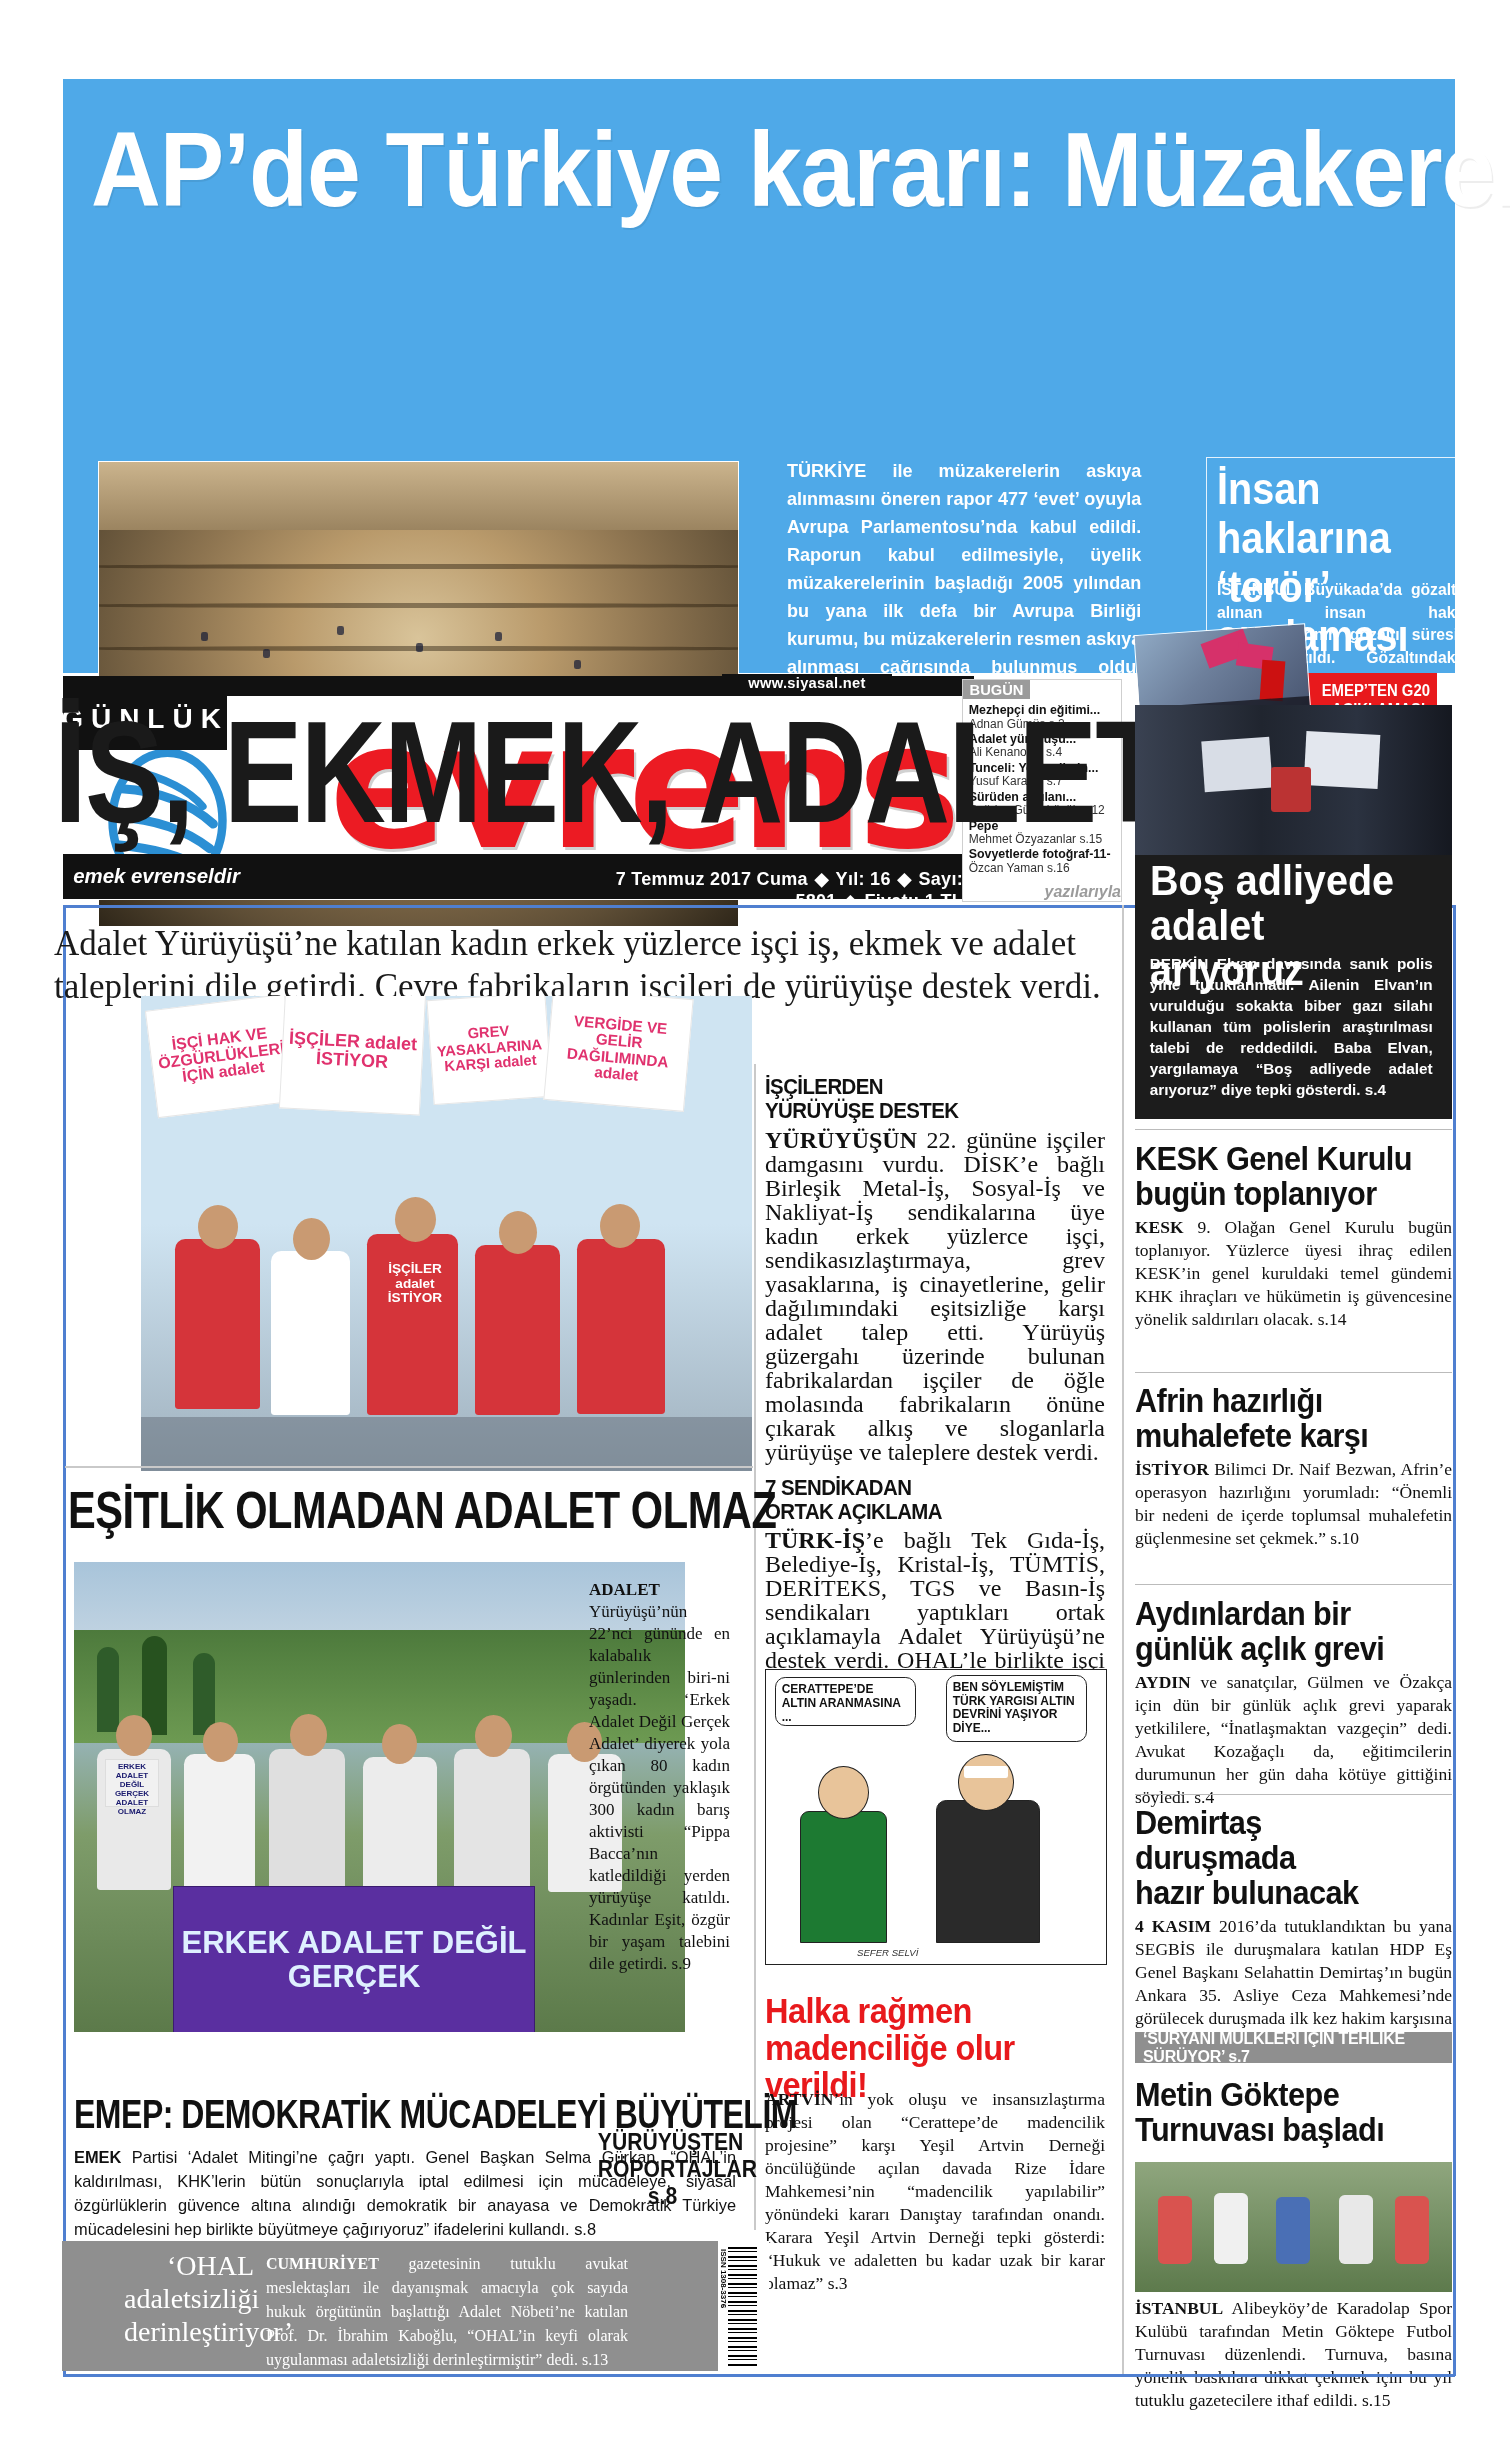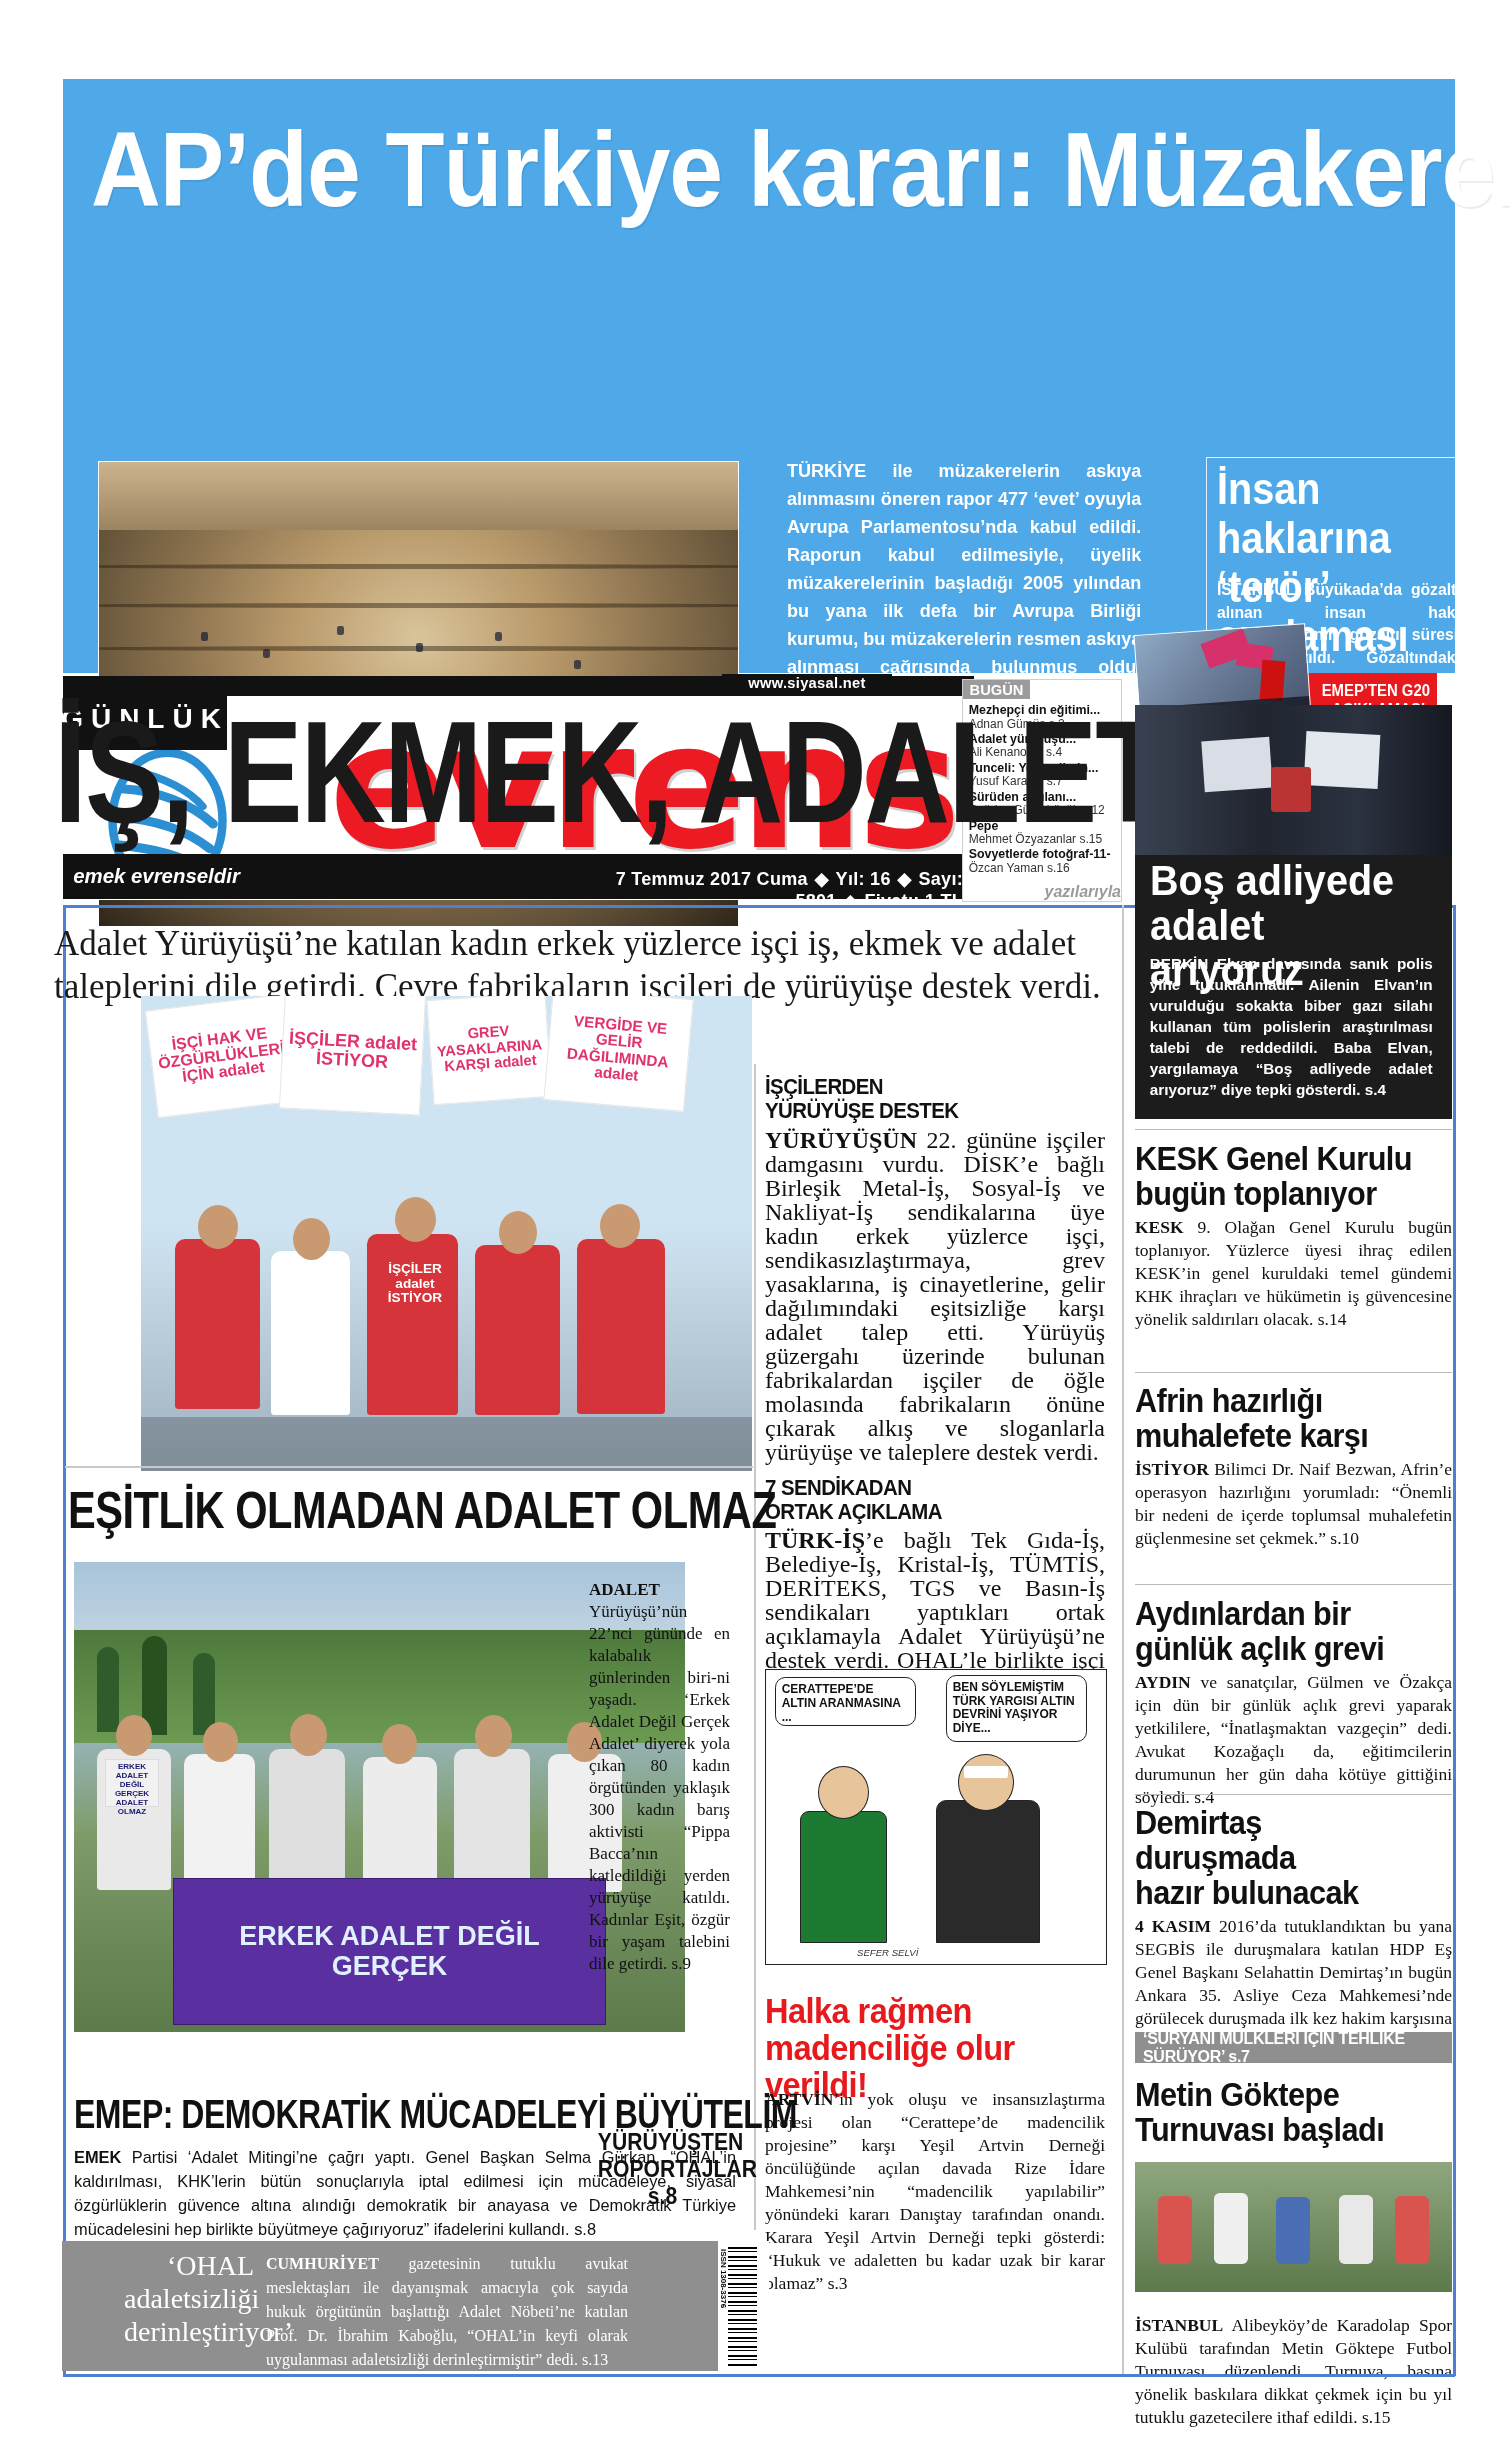--- a/index.html
+++ b/index.html
@@ -454,21 +454,21 @@
     <div class="marcher" style="left:110px;top:192px;width:71px;height:136px;background:#f2f2f2"></div>
     <div class="head" style="left:129px;top:160px;width:35px;height:40px"></div>
     <div class="marcher" style="left:195px;top:187px;width:76px;height:144px;background:#dfdfdf"></div>
     <div class="head" style="left:216px;top:152px;width:37px;height:42px"></div>
     <div class="marcher" style="left:289px;top:195px;width:74px;height:136px;background:#ececec"></div>
     <div class="head" style="left:308px;top:162px;width:35px;height:40px"></div>
     <div class="marcher" style="left:380px;top:187px;width:76px;height:143px;background:#e4e4e4"></div>
     <div class="head" style="left:401px;top:153px;width:37px;height:42px"></div>
     <div class="marcher" style="left:474px;top:192px;width:74px;height:138px;background:#efefef"></div>
     <div class="head" style="left:493px;top:160px;width:35px;height:40px"></div>
-    <div class="banner-purple" style="left:99px;top:316px;width:433px;height:147px;font-size:27px">ERKEK ADALET DEĞİL GERÇEK</div>
+    <div class="banner-purple" style="left:99px;top:324px;width:362px;height:147px;font-size:31px">ERKEK ADALET DEĞİL GERÇEK</div>
     <div style="position:absolute;left:31px;top:197px;width:54px;height:48px;background:#f1f1f1;border:1.1px solid #ddd;
                 color:#1a1a6e;font-weight:bold;font-size:8px;line-height:9px;text-align:center;padding-top:2.3px;box-sizing:border-box">ERKEK ADALET DEĞİL GERÇEK ADALET OLMAZ</div>
   </div>
 
   <div class="adalet-col">
     <b>ADALET</b><span> Yürüyüşü’nün 22’nci gününde en kalabalık günlerinden biri-ni yaşadı. ‘Erkek Adalet Değil Gerçek Adalet’ diyerek yola çıkan 80 kadın örgütünden yaklaşık 300 kadın barış aktivisti “Pippa Bacca’nın katledildiği yerden yürüyüşe katıldı. Kadınlar Eşit, özgür bir yaşam talebini dile getirdi. s.9</span>
   </div>
 
   <div class="emep-head">EMEP: DEMOKRATİK MÜCADELEYİ BÜYÜTELİM</div>
   <div class="emep-body">
@@ -574,21 +574,21 @@
   <div class="rc-smallphoto" style="top:2162px">
     <div style="position:absolute;left:0;top:0;width:100%;height:100%;background:linear-gradient(#8fa67e,#5d7a4c)"></div>
     <div style="position:absolute;left:22.6px;top:34px;width:34px;height:68px;background:#d9534f;border-radius:5.7px"></div>
     <div style="position:absolute;left:79px;top:31px;width:34px;height:71px;background:#f0f0f0;border-radius:5.7px"></div>
     <div style="position:absolute;left:141px;top:35px;width:34px;height:67px;background:#4a6fb5;border-radius:5.7px"></div>
     <div style="position:absolute;left:204px;top:33px;width:34px;height:69px;background:#e8e8e8;border-radius:5.7px"></div>
     <div style="position:absolute;left:260px;top:34px;width:34px;height:68px;background:#d9534f;border-radius:5.7px"></div>
   </div>
 
   <div class="rc-item" style="top:2297px">
-    <div class="rc-body" style="margin-top:17px">
+    <div class="rc-body" style="margin-top:0">
       <b>İSTANBUL</b><span> Alibeyköy’de Karadolap Spor Kulübü tarafından Metin Göktepe Futbol Turnuvası düzenlendi. Turnuva, basına yönelik baskılara dikkat çekmek için bu yıl tutuklu gazetecilere ithaf edildi. s.15</span>
     </div>
   </div>
 
   <div class="rule" style="left:63px;top:2374px;width:1392px;height:2.8px"></div>
   <div class="rule" style="left:1453px;top:905px;width:2.8px;height:1471px"></div>
 </div>
 
 
 </body></html>

